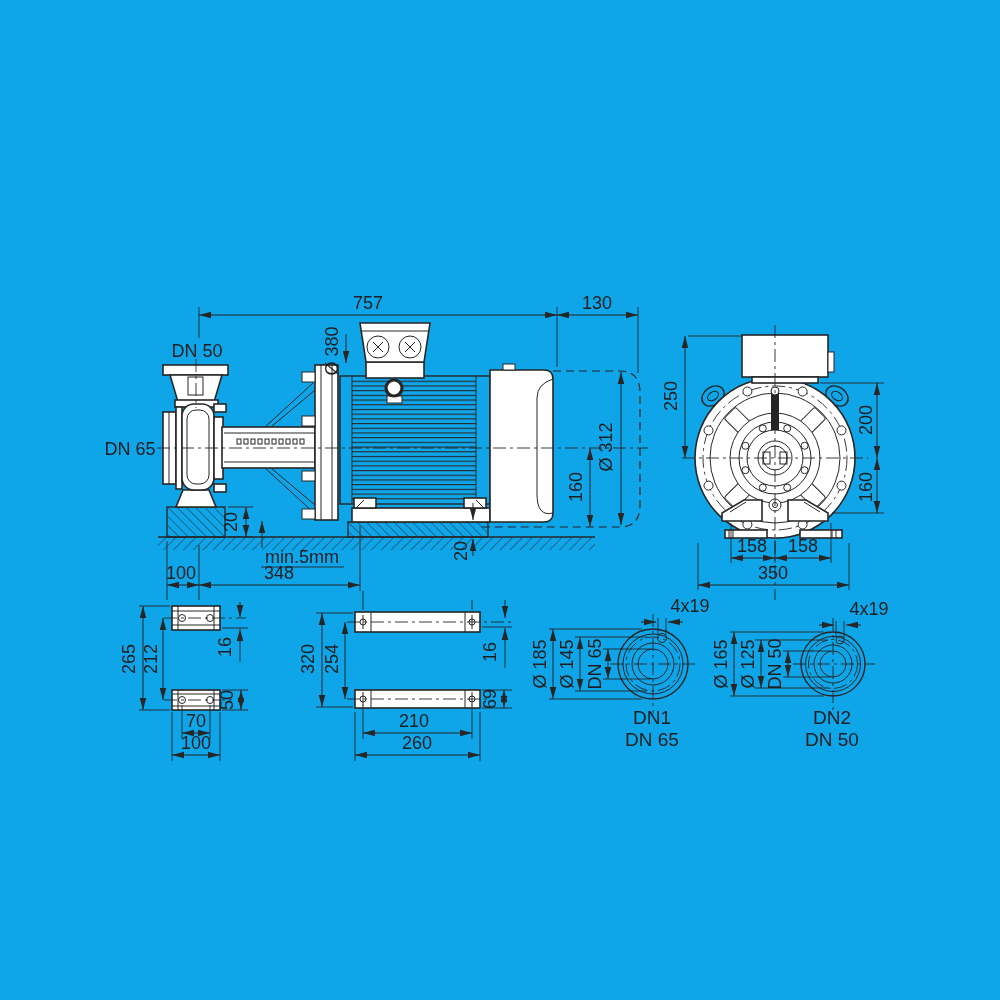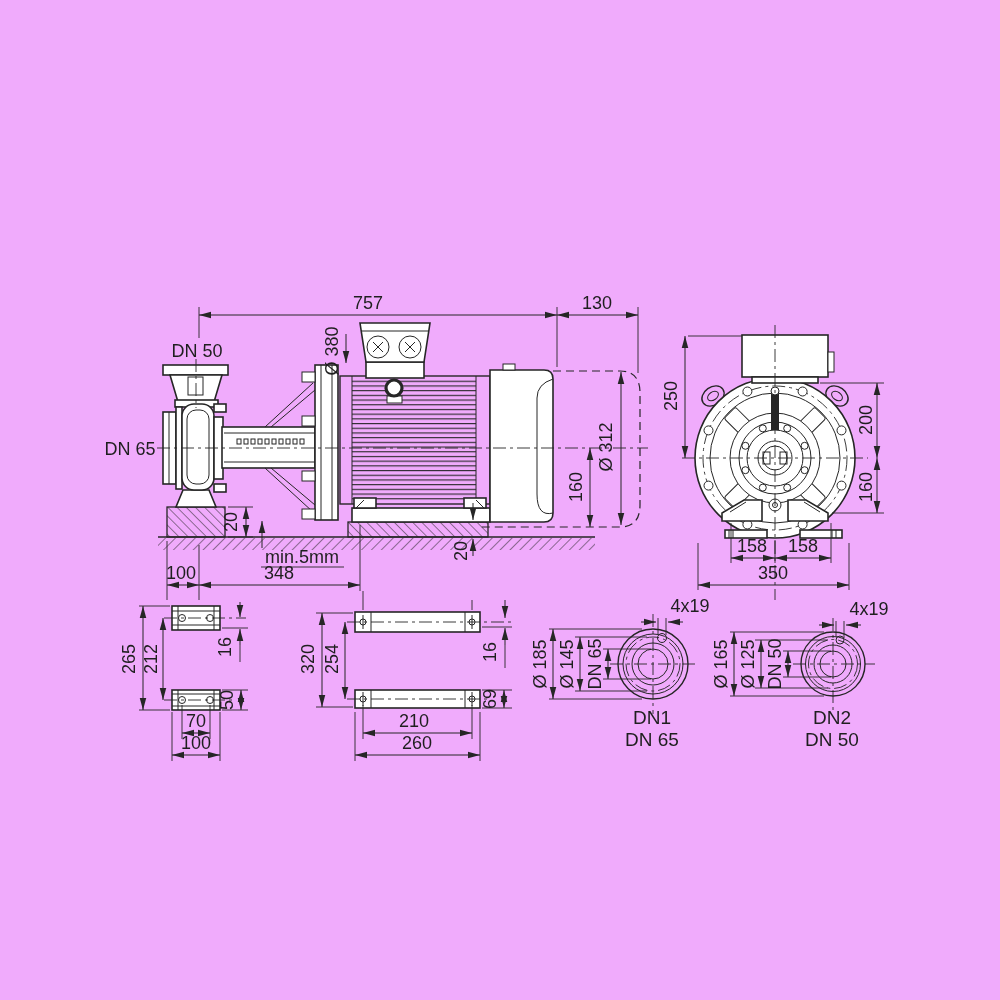--- a/index.html
+++ b/index.html
@@ -1,16 +1,16 @@
 <!DOCTYPE html>
 <html><head>
 <meta charset="utf-8">
 <style>
   html,body{margin:0;padding:0;background:#ffffff;}
-  .stage{width:1000px;height:1000px;position:relative;background:#f0abfc;}
+  .stage{width:1000px;height:1000px;position:relative;background:#0ea5e9;}
   svg{display:block;}
   svg text{font-family:"Liberation Sans","DejaVu Sans",sans-serif;font-size:18px;fill:#1f1f1f;text-anchor:middle;}
   svg text.lbl{font-size:19px;}
   .o  {fill:#fff;stroke:#262626;stroke-width:1.6;}
   .o2 {fill:none;stroke:#262626;stroke-width:1.4;}
   .t  {fill:none;stroke:#262626;stroke-width:1;}
   .tw {fill:#fff;stroke:#262626;stroke-width:1;}
   .blk{fill:#262626;stroke:none;}
   .cl {fill:none;stroke:#262626;stroke-width:0.9;stroke-dasharray:13 4 3 4;}
   .dsh{fill:none;stroke:#262626;stroke-width:1.2;stroke-dasharray:8 5;}

